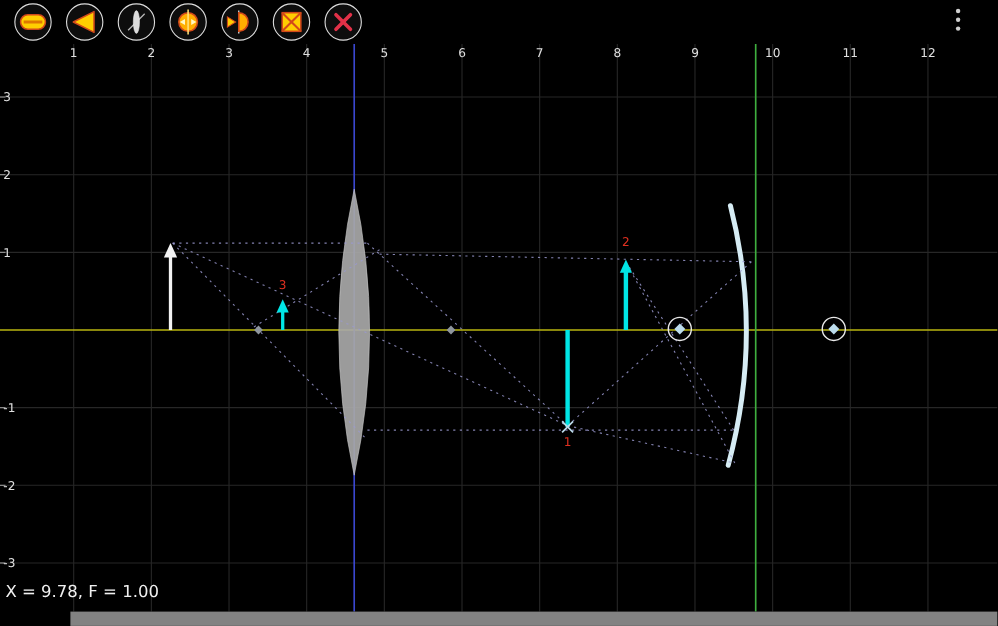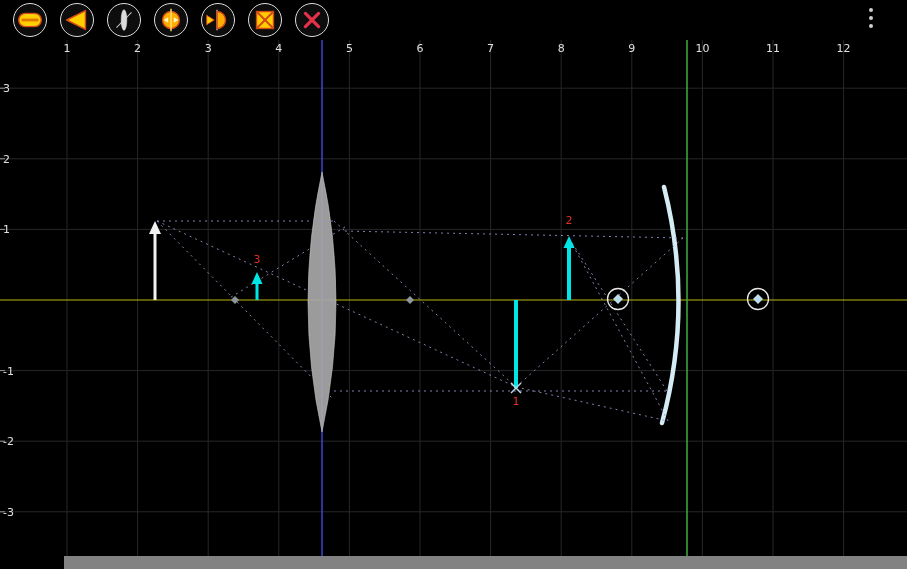--- a/index.html
+++ b/index.html
@@ -149,16 +149,17 @@
       </svg>
     </button>
   </div>
 
   <div class="kebab">
     <span class="dot"></span>
     <span class="dot"></span>
     <span class="dot"></span>
   </div>
 
+  <div class="status">X = 9.78, F = 1.00</div>
 
   <div class="navbar"></div>
 
 </div>
 
 </body></html>

